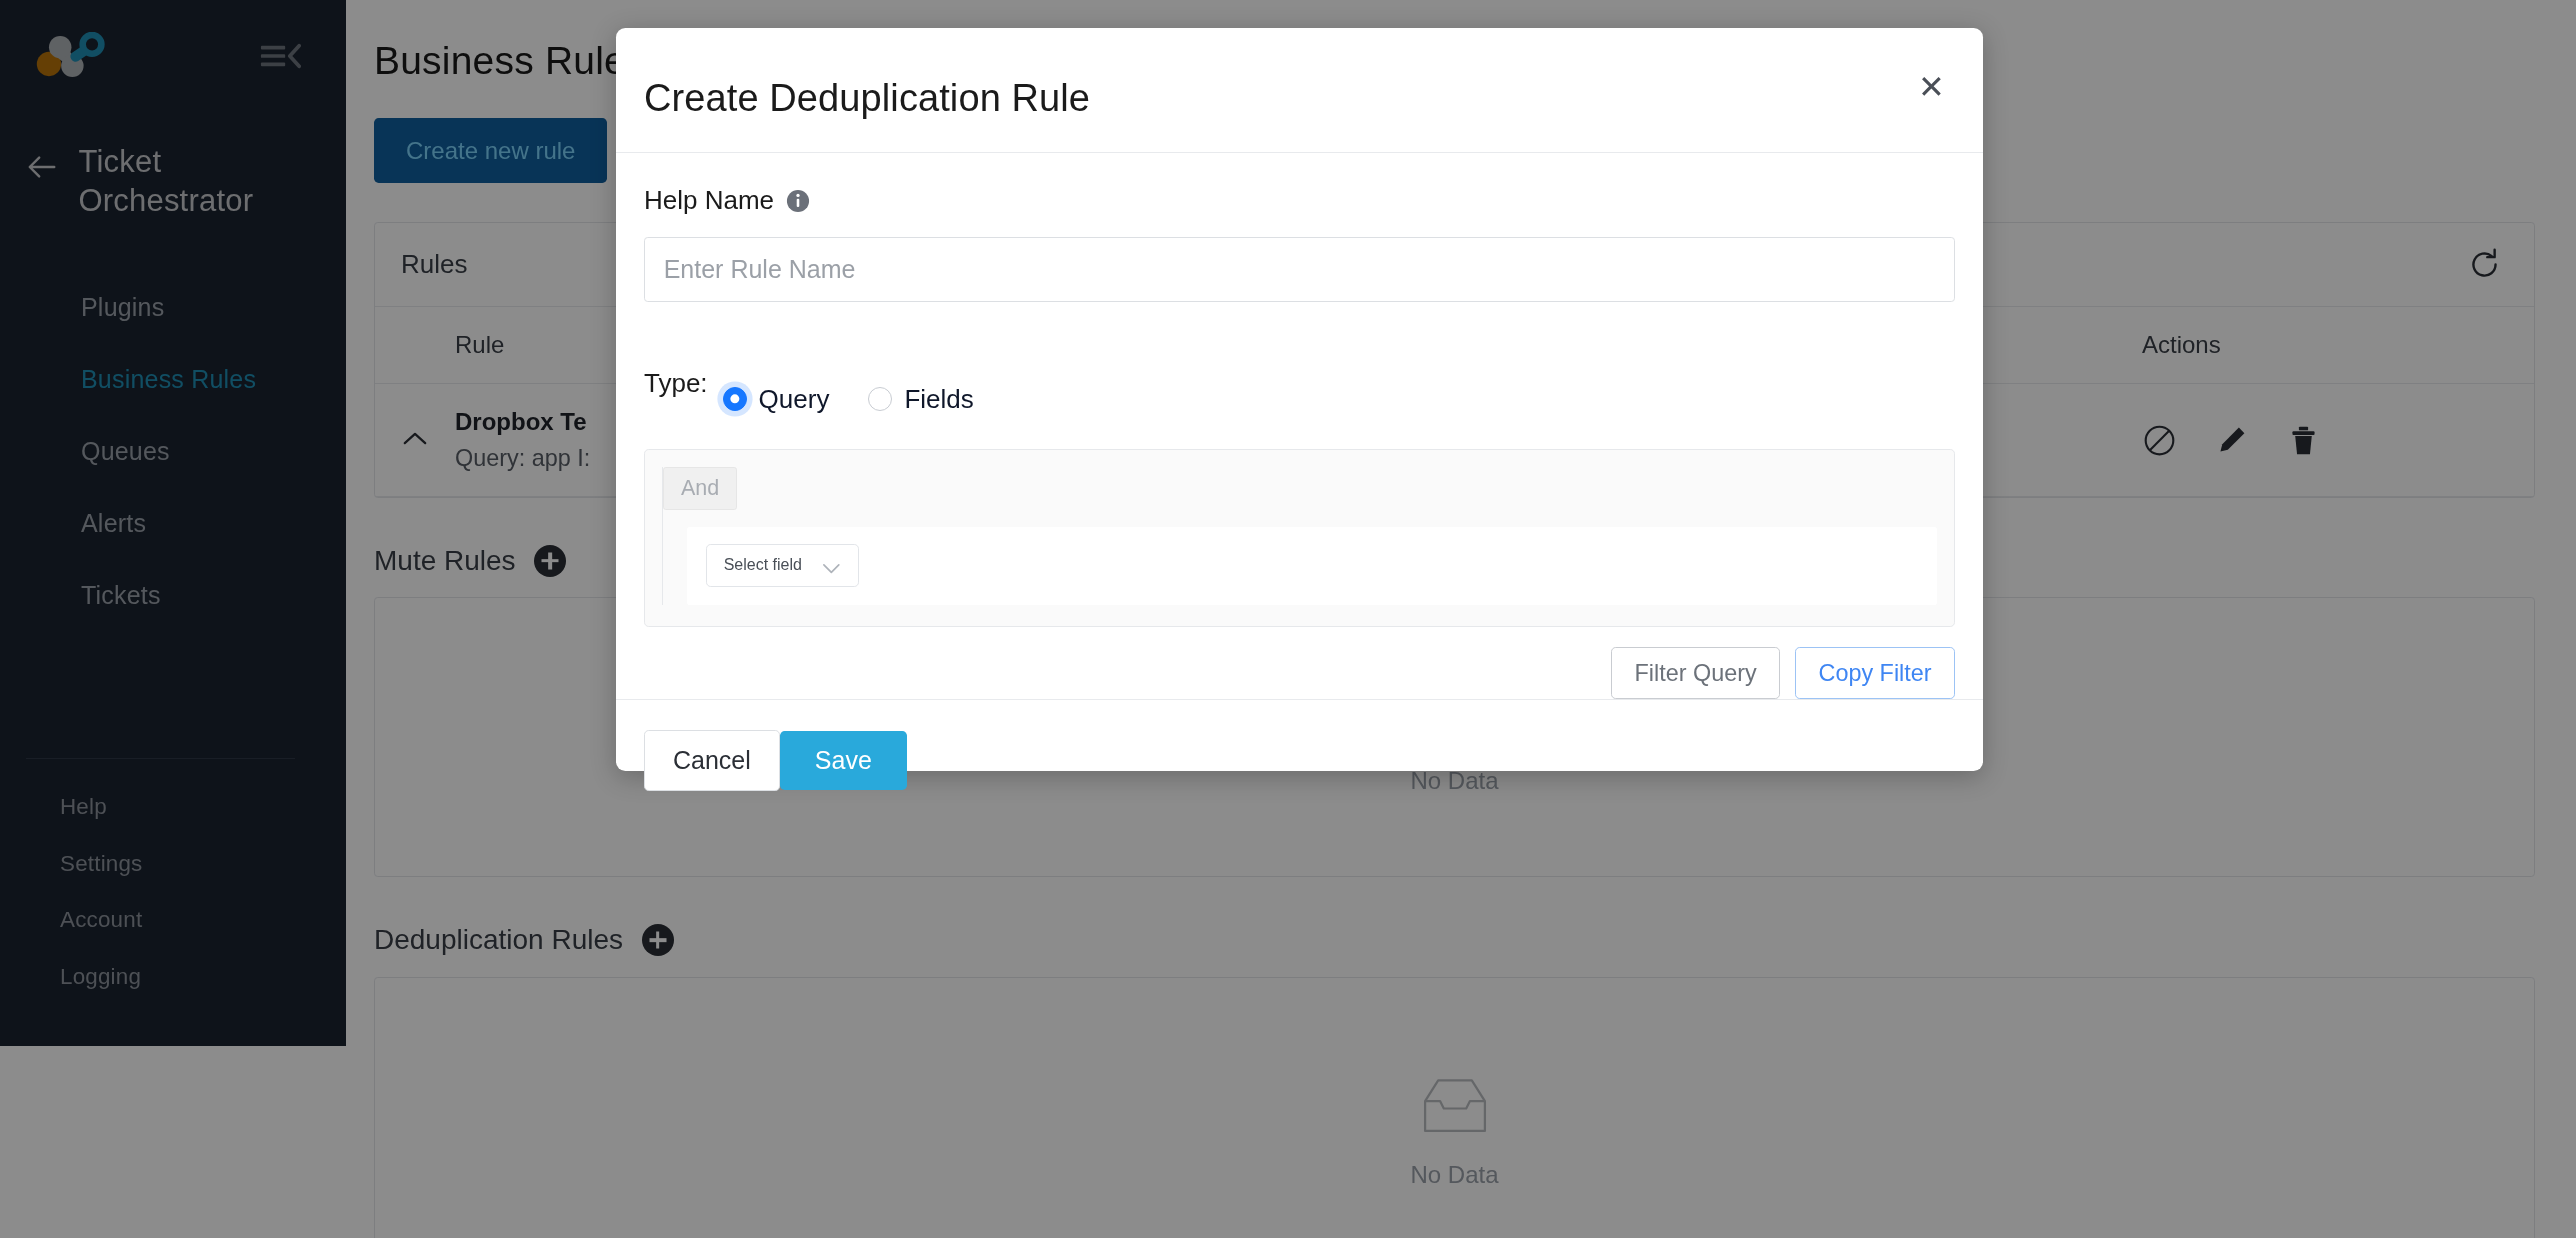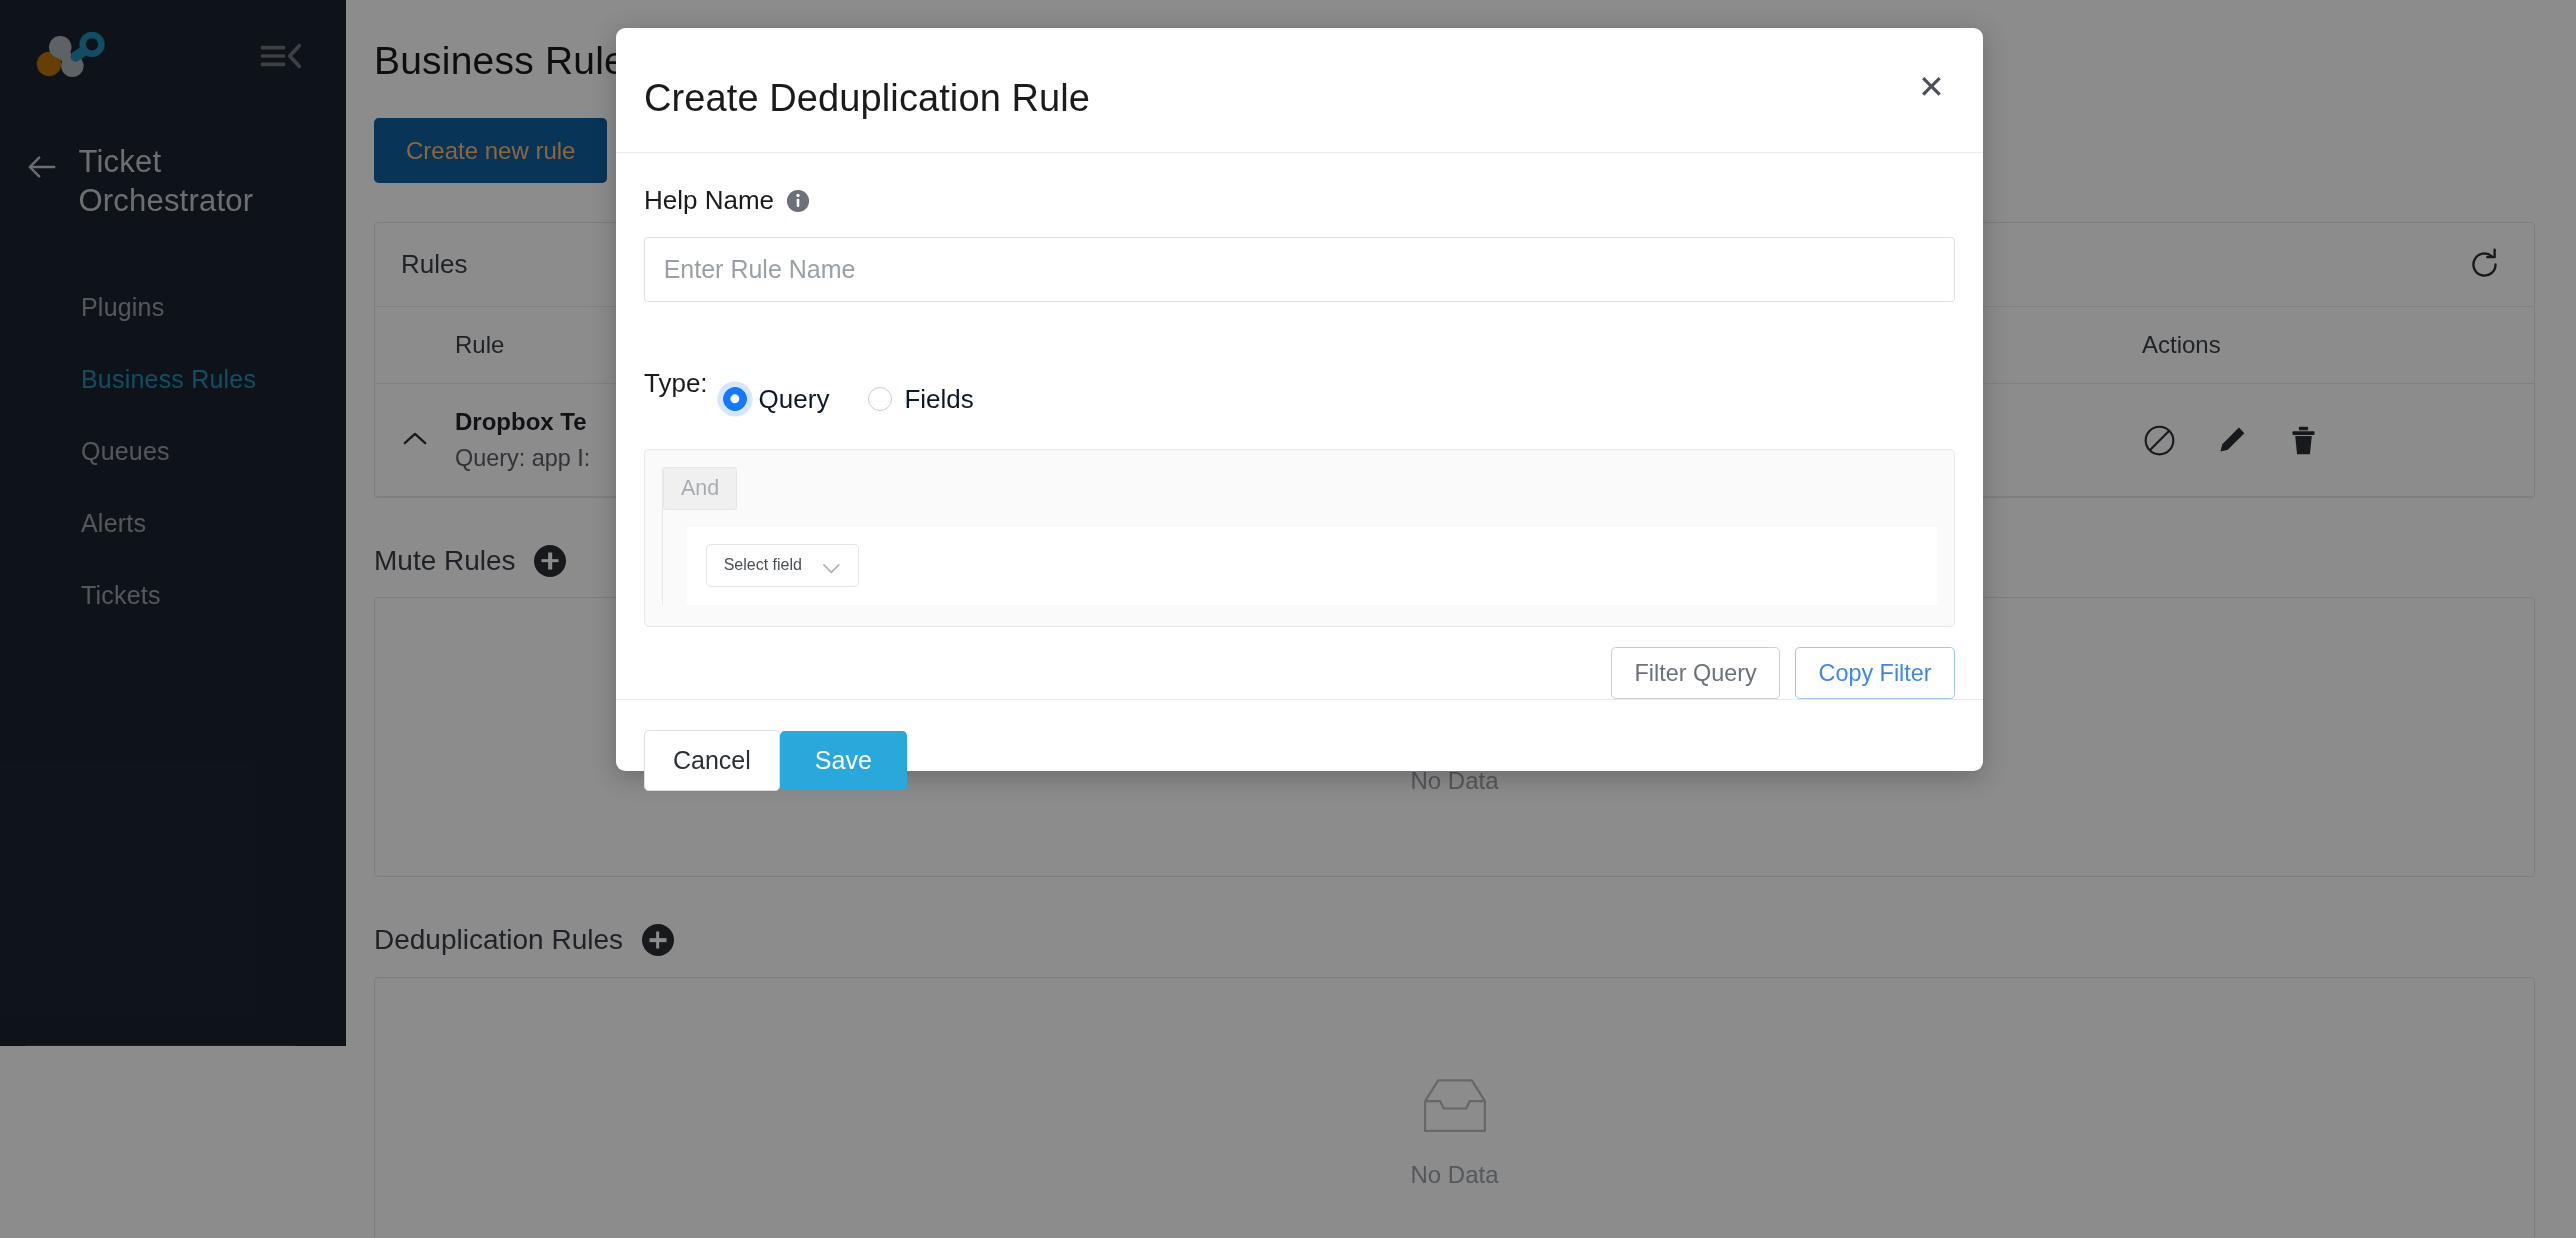--- a/index.html
+++ b/index.html
@@ -63,21 +63,21 @@
     background: #ffffff;
     padding: 0 41px 0 0;
     overflow: hidden;
   }
   .page-title {
     font-size: 39px; color: #1b1b1b; font-weight: 400;
     padding: 39px 0 0 28px; letter-spacing: 0.2px;
   }
   .create-btn {
     margin: 35px 0 0 28px;
-    background: #0f5f9e; color: #fdba74;
+    background: #0f5f9e; color: #7dd3fc;
     border: none; border-radius: 4.7px;
     font-size: 24px; font-family: inherit;
     padding: 18.7px 32px; cursor: pointer;
   }
 
   .panel {
     margin: 39px 0 0 28px;
     border: 0.9px solid #e3e6ea;
     border-radius: 3.7px;
     background: #fff;
@@ -313,20 +313,26 @@
       <div class="nav-item">Plugins</div>
       <div class="nav-item active">Business Rules</div>
       <div class="nav-item">Queues</div>
       <div class="nav-item">Alerts</div>
       <div class="nav-item">Tickets</div>
     </nav>
 
     <div class="sidebar-spacer"></div>
     <div class="sidebar-divider"></div>
 
+    <div class="nav-bottom">
+      <div class="nav-item">Help</div>
+      <div class="nav-item">Settings</div>
+      <div class="nav-item">Account</div>
+      <div class="nav-item">Logging</div>
+    </div>
   </aside>
 
   <main class="main">
 
     <h1 class="page-title">Business Rules</h1>
 
     <button class="create-btn">Create new rule</button>
 
     <div class="panel">
       <div class="panel-head">

